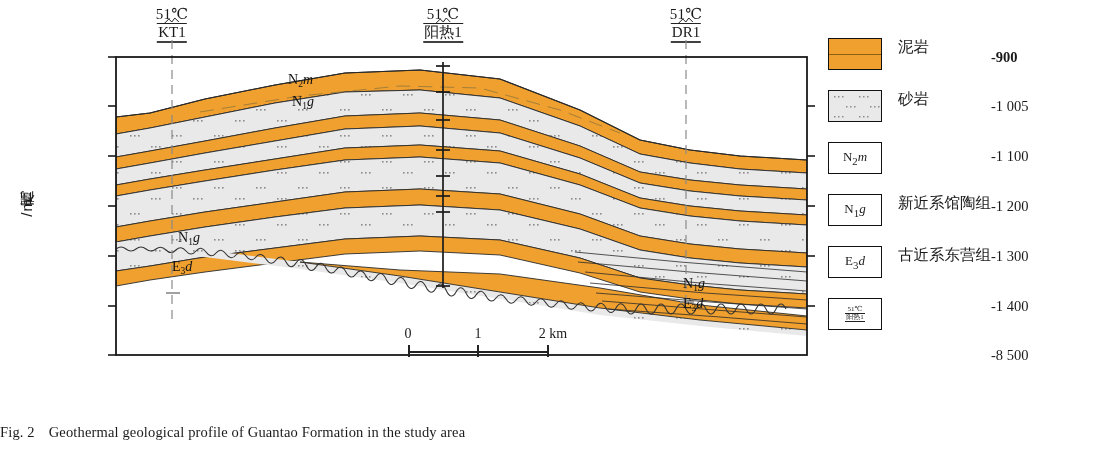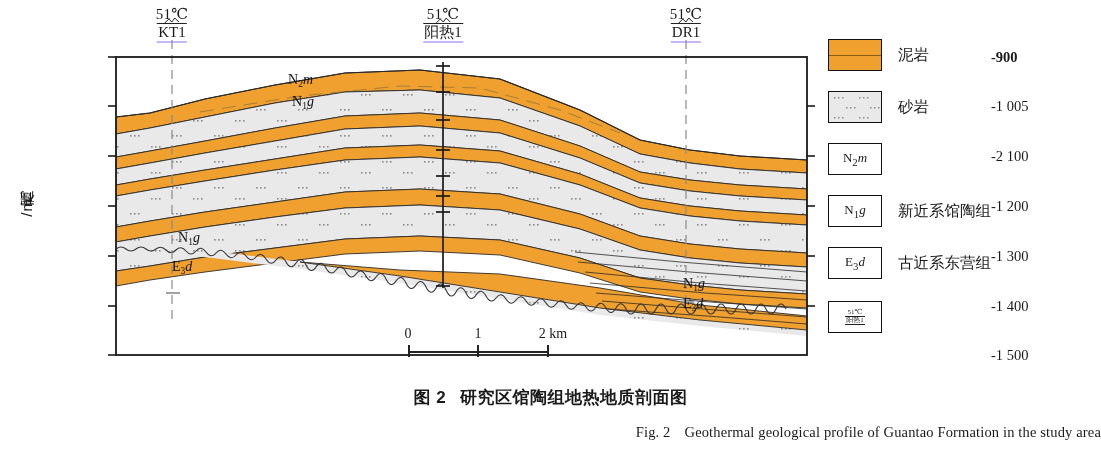--- a/index.html
+++ b/index.html
@@ -9,21 +9,21 @@
     color:#1a1a1a;overflow:hidden;position:relative;
   }
   #figure{position:relative;width:1101px;height:340px;}
 
   .abs{position:absolute;}
 
   
   .wellhead{position:absolute;text-align:center;transform:translateX(-50%);line-height:1.12;}
   .wellhead .temp{font-size:15px;letter-spacing:.2px;}
   .wellhead .name{
-    font-size:15px;border-top:1px solid #222;border-bottom:2px solid #c4b5fd;
+    font-size:15px;border-top:1px solid #222;border-bottom:2px solid #404040;
     display:inline-block;padding:0 1px;position:relative;
   }
   .wellhead .name .cap{
     position:absolute;left:50%;top:-7px;transform:translateX(-50%);
     width:16px;height:7px;overflow:hidden;
   }
   .wellhead .name .cap svg{display:block;}
 
   
   .ytick-label{position:absolute;right:0;transform:translateY(-50%);font-size:14.5px;white-space:nowrap;}
@@ -36,21 +36,21 @@
   
   #scalebar{position:absolute;left:408px;top:326px;width:148px;}
   #scalebar .nums{position:relative;height:18px;font-size:14px;}
   #scalebar .nums span{position:absolute;transform:translateX(-50%);white-space:nowrap;}
   #scalebar .bar{position:relative;height:12px;margin-top:1px;}
   #scalebar .bar .rule{position:absolute;left:0;top:6px;width:140px;height:1.6px;background:#222;}
   #scalebar .bar .tk{position:absolute;top:0;width:1.6px;height:12px;background:#222;}
 
   
   #legend{position:absolute;left:828px;top:38px;width:265px;}
-  .leg-row{display:flex;align-items:center;margin-bottom:18px;height:34px;}
+  .leg-row{display:flex;align-items:flex-start;margin-bottom:18px;height:34px;}
   .leg-swatch{
     width:54px;height:32px;border:1.6px solid #111;box-sizing:border-box;
     flex:0 0 auto;position:relative;overflow:hidden;
     display:flex;align-items:center;justify-content:center;
   }
   .leg-swatch.mud{background:#F0A02E;}
   .leg-swatch.mud .midline{position:absolute;left:0;right:0;top:50%;height:1.3px;background:#8a6015;}
   .leg-swatch.sand{background:#E9E9E9;}
   .leg-swatch.code{background:#fff;}
   .leg-code{font-size:13px;font-family:"Liberation Serif",serif;white-space:nowrap;}
@@ -64,21 +64,21 @@
   .wellmini .t{display:block;}
   .wellmini .n{display:inline-block;border-top:.8px solid #222;border-bottom:1.6px solid #222;padding:0 1px;}
 
   
   #cap-cn{
     position:absolute;left:0;right:0;top:386px;text-align:center;
     font-size:17px;font-weight:bold;letter-spacing:.5px;
     font-family:"Liberation Sans","DejaVu Sans",sans-serif;
   }
   #cap-en{
-    position:absolute;left:0;right:0;top:424px;text-align:right;
+    position:absolute;left:0;right:0;top:424px;text-align:left;
     font-size:14.5px;letter-spacing:.15px;
   }
   .gap{display:inline-block;width:14px;}
 
   
   .fm-lbl{font-family:"Liberation Serif",serif;font-size:14px;fill:#111;}
   .fm-lbl tspan.it{font-style:italic;}
   .fm-sub{font-size:9.5px;}
 </style>
 </head>
@@ -117,25 +117,25 @@
         <svg width="16" height="7" viewBox="0 0 16 7">
             <path d="M1 6 L5 2 L8 5 L11 1 L15 5" stroke="#222" stroke-width="1" fill="none"></path>
           </svg>
       </span>
       <span>DR1</span>
     </div>
   </div>
 
   <div class="ytick-label" style="top:57px;width:110px;font-weight:bold;">-900</div>
   <div class="ytick-label" style="top:106px;width:110px;">-1 005</div>
-  <div class="ytick-label" style="top:156px;width:110px;">-2 100</div>
+  <div class="ytick-label" style="top:156px;width:110px;">-1 100</div>
   <div class="ytick-label" style="top:206px;width:110px;">-1 200</div>
   <div class="ytick-label" style="top:256px;width:110px;">-1 300</div>
   <div class="ytick-label" style="top:306px;width:110px;">-1 400</div>
-  <div class="ytick-label" style="top:355px;width:110px;">-1 500</div>
+  <div class="ytick-label" style="top:355px;width:110px;">-8 500</div>
 
   <div id="ylabel">高程/m</div>
 
   <svg class="abs" style="left:0;top:0;" width="1101" height="453" viewBox="0 0 1101 453">
     <defs>
 
       <pattern id="sandPat" width="42" height="26" patternUnits="userSpaceOnUse">
         <rect width="42" height="26" fill="#E9E9E9"></rect>
         <g fill="#8c8c8c">
           <rect x="4" y="5" width="1.6" height="1.6"></rect>
@@ -337,20 +337,17 @@
       <div class="leg-swatch well">
         <div class="wellmini">
           <span class="t">51℃</span>
           <span class="n">阳热1</span>
         </div>
       </div>
     </div>
 
   </div>
 
-  <div id="cap-cn">
-    <span>图 2</span><span class="gap"></span><span>研究区馆陶组地热地质剖面图</span>
-  </div>
   <div id="cap-en">
     <span>Fig. 2</span><span class="gap"></span><span>Geothermal geological profile of Guantao Formation in the study area</span>
   </div>
 
 </div>
 
 </body></html>

